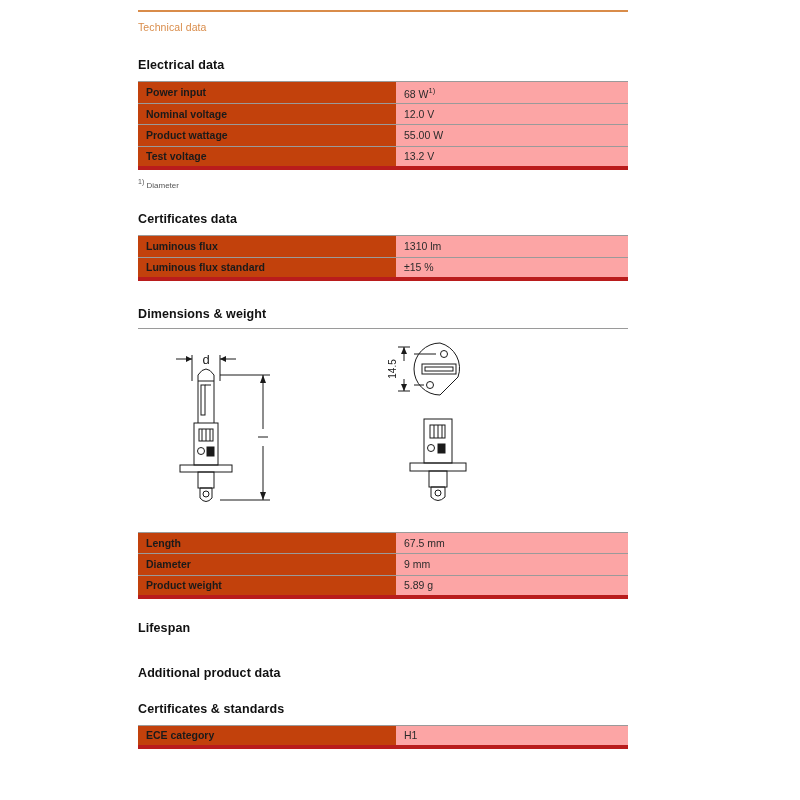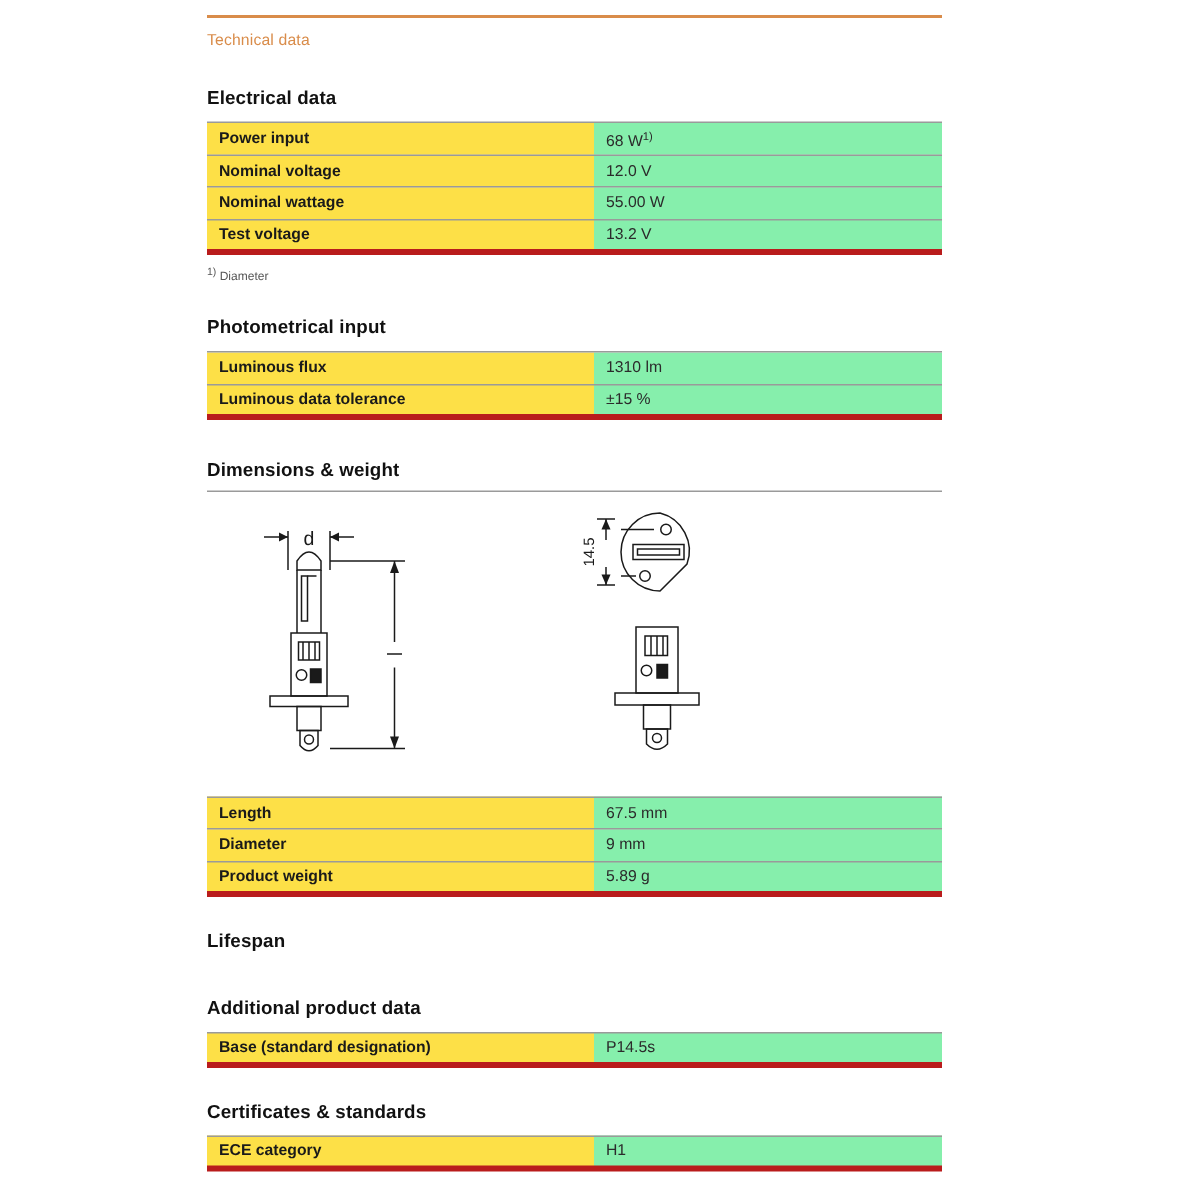--- a/index.html
+++ b/index.html
@@ -69,26 +69,26 @@
     padding: 0 0 0 8px;
     vertical-align: middle;
     border-top: 1px solid #9a9a9a;
     line-height: 14px;
   }
   table.spec tr:last-child td {
     border-bottom: 4px solid #b91c1c;
   }
   td.k {
     width: 250px;
-    background: #fde047;
+    background: #c2410c;
     font-weight: bold;
     color: #1a1a1a;
   }
   td.v {
-    background: #86efac;
+    background: #fca5a5;
     color: #2b2b2b;
     padding-left: 9px;
   }
   sup.fn {
     font-size: 7.5px;
     vertical-align: super;
     font-weight: normal;
   }
 
   .footnote {
@@ -134,43 +134,43 @@
       <tbody>
         <tr>
           <td class="k">Power input</td>
           <td class="v"><span>68 W</span><sup class="fn">1)</sup></td>
         </tr>
         <tr>
           <td class="k">Nominal voltage</td>
           <td class="v">12.0 V</td>
         </tr>
         <tr>
-          <td class="k">Nominal wattage</td>
+          <td class="k">Product wattage</td>
           <td class="v">55.00 W</td>
         </tr>
         <tr>
           <td class="k">Test voltage</td>
           <td class="v">13.2 V</td>
         </tr>
       </tbody>
     </table>
     <div class="footnote">
       <sup>1)</sup>
       <span>Diameter</span>
     </div>
 
-    <div class="section-heading heading-gap-md">Photometrical input</div>
+    <div class="section-heading heading-gap-md">Certificates data</div>
     <table class="spec">
       <tbody>
         <tr>
           <td class="k">Luminous flux</td>
           <td class="v">1310 lm</td>
         </tr>
         <tr>
-          <td class="k">Luminous data tolerance</td>
+          <td class="k">Luminous flux standard</td>
           <td class="v">±15 %</td>
         </tr>
       </tbody>
     </table>
 
     <div class="section-heading" style="margin-top:26px;">Dimensions &amp; weight</div>
     <div class="rule-under-heading"></div>
 
     <div class="drawing-area">
 
@@ -282,28 +282,20 @@
       </tbody>
     </table>
 
     <div class="section-heading heading-gap-md">Lifespan</div>
     <table class="spec">
       <tbody>
       </tbody>
     </table>
 
     <div class="section-heading heading-gap-md">Additional product data</div>
-    <table class="spec">
-      <tbody>
-        <tr>
-          <td class="k">Base (standard designation)</td>
-          <td class="v">P14.5s</td>
-        </tr>
-      </tbody>
-    </table>
 
     <div class="section-heading heading-gap-md">Certificates &amp; standards</div>
     <table class="spec">
       <tbody>
         <tr>
           <td class="k">ECE category</td>
           <td class="v">H1</td>
         </tr>
       </tbody>
     </table>

